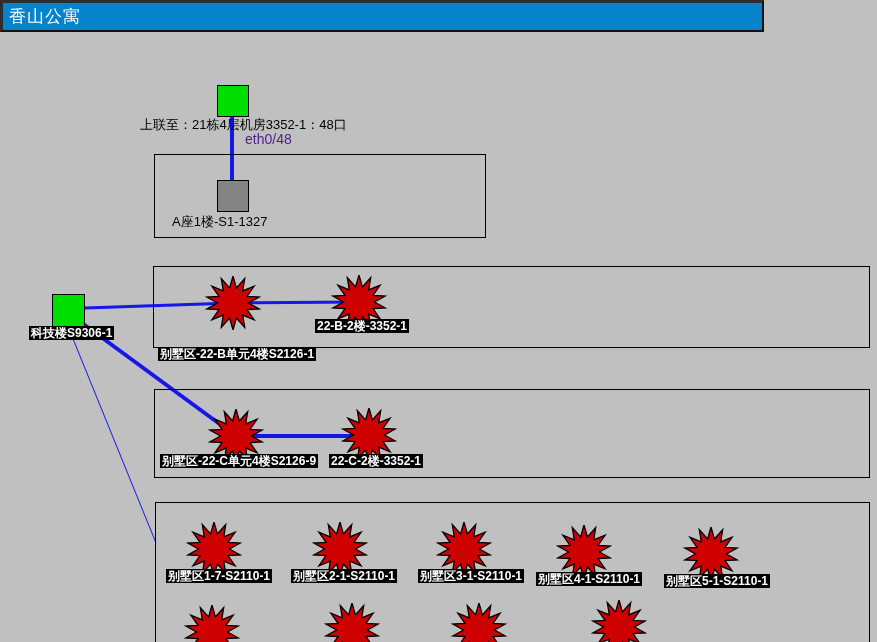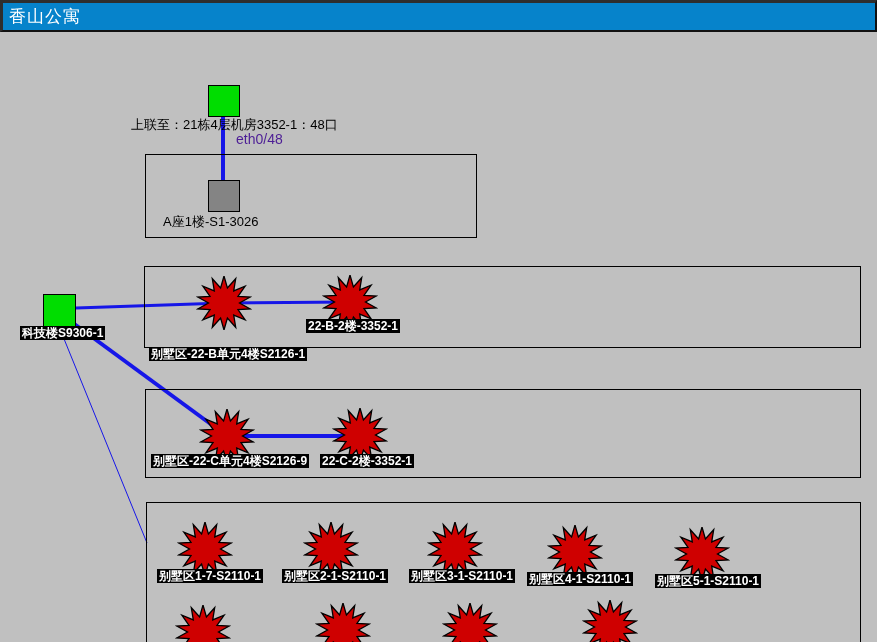--- a/index.html
+++ b/index.html
@@ -2,31 +2,31 @@
 <html style="--titlebar: #0683cb; --canvas: #c0c0c0; --node-up: #00dd00; --node-admin: #848484; --node-critical: #cf0000; --link: #1616e8; --label-bg: #000000; --label-fg: #ffffff;"><head>
 <meta charset="utf-8">
 <style>
   html,body{margin:0;padding:0;}
   body{
     width:877px;height:642px;position:relative;overflow:hidden;
     background:var(--canvas,#c0c0c0);
     font-family:"Liberation Sans","DejaVu Sans",sans-serif;
   }
   .titlebar{
-    position:absolute;left:0;top:0;width:877px;height:32px;
+    position:absolute;left:0;top:0;width:764px;height:32px;
     background:var(--titlebar,#0683cb);
     border-top:3px solid #2e2e2e;border-bottom:2px solid #111;
     border-left:3px solid #2e2e2e;border-right:2px solid #111;
     box-sizing:border-box;
   }
   .titlebar .title{
     position:absolute;left:6px;top:2px;
     color:#fff;font-size:17px;letter-spacing:1px;white-space:nowrap;
   }
-  .canvas{position:absolute;left:3px;top:32px;width:776px;height:610px;}
+  .canvas{position:absolute;left:12px;top:32px;width:776px;height:610px;}
   svg.links{position:absolute;left:0;top:0;width:877px;height:642px;pointer-events:none;}
   .groupbox{
     position:absolute;border:1px solid #000;background:transparent;box-sizing:border-box;
   }
   .sqnode{
     position:absolute;width:32px;height:32px;border:1px solid #000;box-sizing:border-box;
   }
   .sqnode.up{background:var(--node-up,#00dd00);}
   .sqnode.admin{background:var(--node-admin,#848484);}
   .star{position:absolute;width:56px;height:54px;}
@@ -62,21 +62,21 @@
   <div class="groupbox" style="left:142px;top:122px;width:332px;height:84px;"></div>
   <div class="groupbox" style="left:141px;top:234px;width:717px;height:82px;"></div>
   <div class="groupbox" style="left:142px;top:357px;width:716px;height:89px;"></div>
   <div class="groupbox" style="left:143px;top:470px;width:715px;height:166px;"></div>
 
   <div class="sqnode up" style="left:205px;top:53px;"></div>
   <div class="plainlabel" style="left:128px;top:85px;">上联至：21栋4层机房3352-1：48口</div>
   <div class="linklabel" style="left:233px;top:99px;">eth0/48</div>
 
   <div class="sqnode admin" style="left:205px;top:148px;"></div>
-  <div class="plainlabel" style="left:160px;top:182px;">A座1楼-S1-3026</div>
+  <div class="plainlabel" style="left:160px;top:182px;">A座1楼-S1-1327</div>
 
   <div class="sqnode up" style="left:40px;top:262px;width:33px;height:33px;"></div>
   <div class="nodelabel" style="left:17px;top:294px;">科技楼S9306-1</div>
 
   <div class="star" style="left:193px;top:244px;"><svg width="56" height="54" viewBox="0 0 56 54">
         <polygon points="28.0,0.0 31.4,11.9 39.7,2.7 37.7,14.9 49.1,10.2 42.0,20.3 54.3,21.0 43.5,27.0 54.3,33.0 42.0,33.7 49.1,43.8 37.7,39.1 39.7,51.3 31.4,42.1 28.0,54.0 24.6,42.1 16.3,51.3 18.3,39.1 6.9,43.8 14.0,33.7 1.7,33.0 12.5,27.0 1.7,21.0 14.0,20.3 6.9,10.2 18.3,14.9 16.3,2.7 24.6,11.9" fill="#cf0000" stroke="#000" stroke-width="1.3"></polygon>
       </svg></div>
   <div class="star" style="left:319px;top:243px;"><svg width="56" height="54" viewBox="0 0 56 54">
         <polygon points="28.0,0.0 31.4,11.9 39.7,2.7 37.7,14.9 49.1,10.2 42.0,20.3 54.3,21.0 43.5,27.0 54.3,33.0 42.0,33.7 49.1,43.8 37.7,39.1 39.7,51.3 31.4,42.1 28.0,54.0 24.6,42.1 16.3,51.3 18.3,39.1 6.9,43.8 14.0,33.7 1.7,33.0 12.5,27.0 1.7,21.0 14.0,20.3 6.9,10.2 18.3,14.9 16.3,2.7 24.6,11.9" fill="#cf0000" stroke="#000" stroke-width="1.3"></polygon>
       </svg></div>

